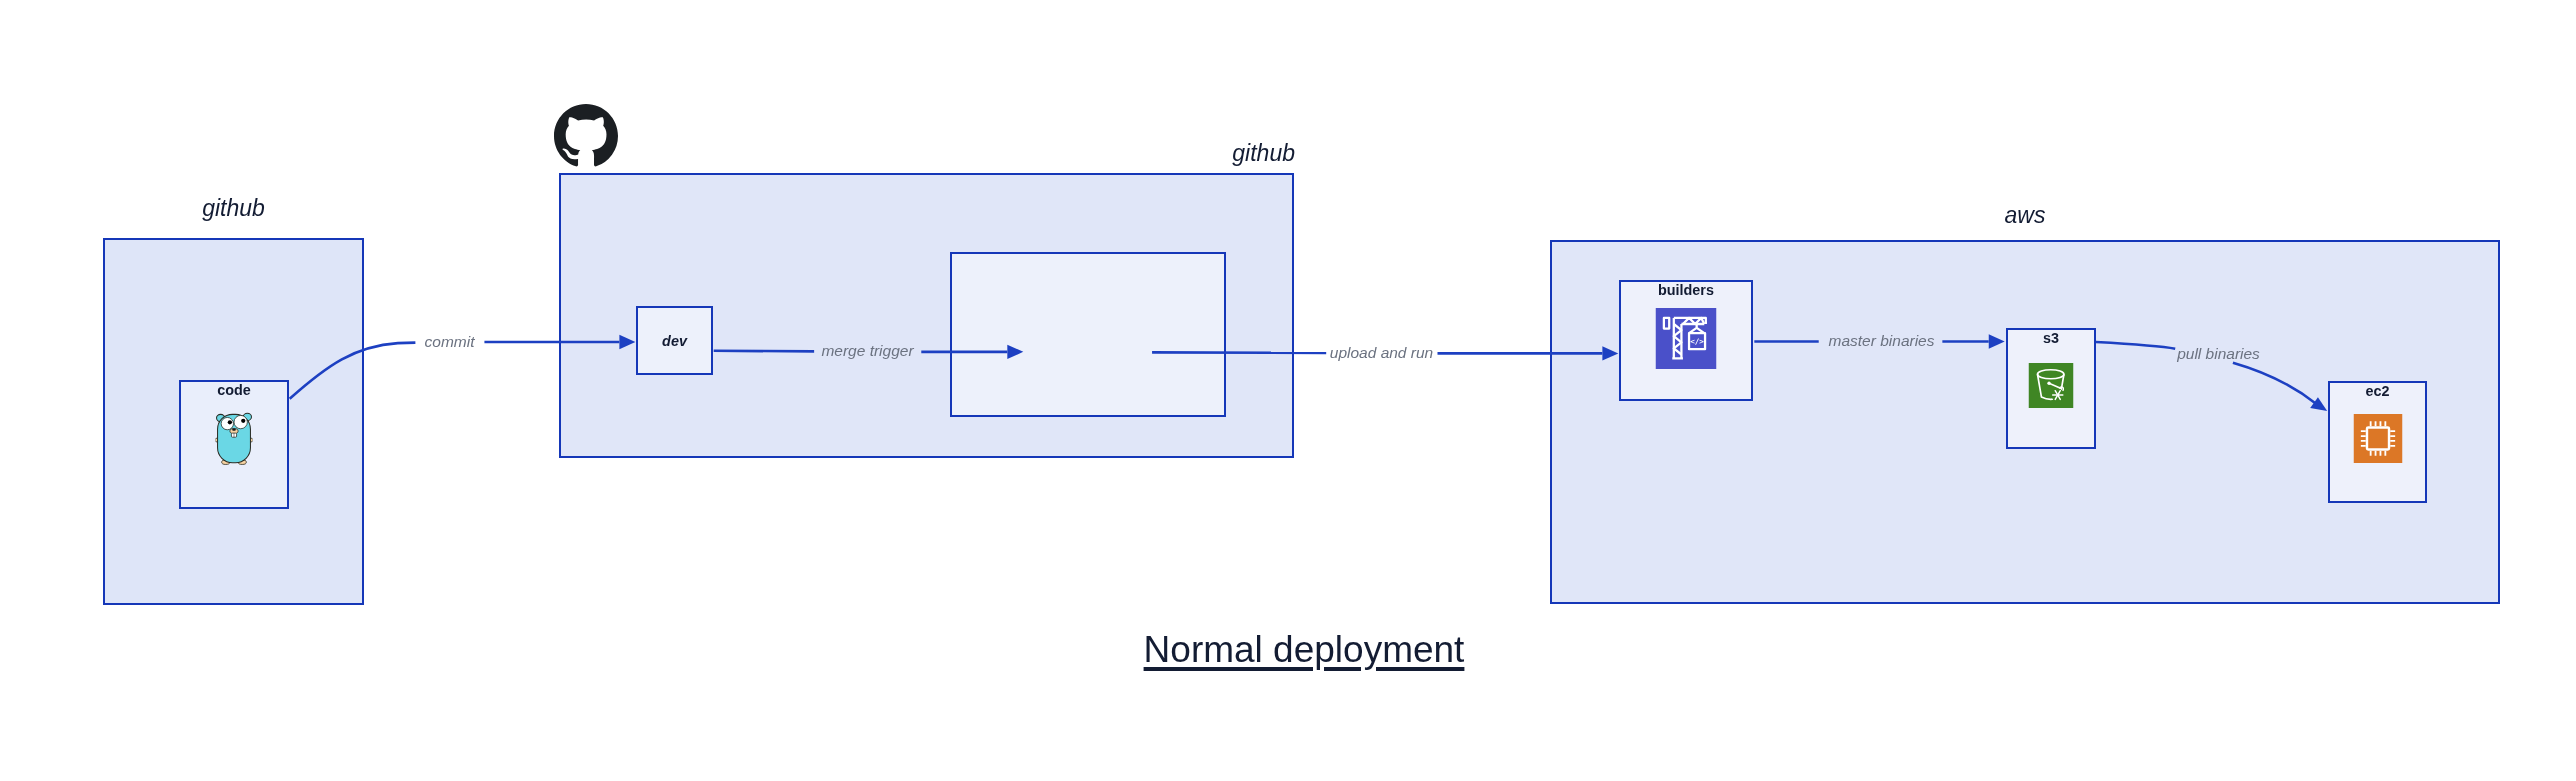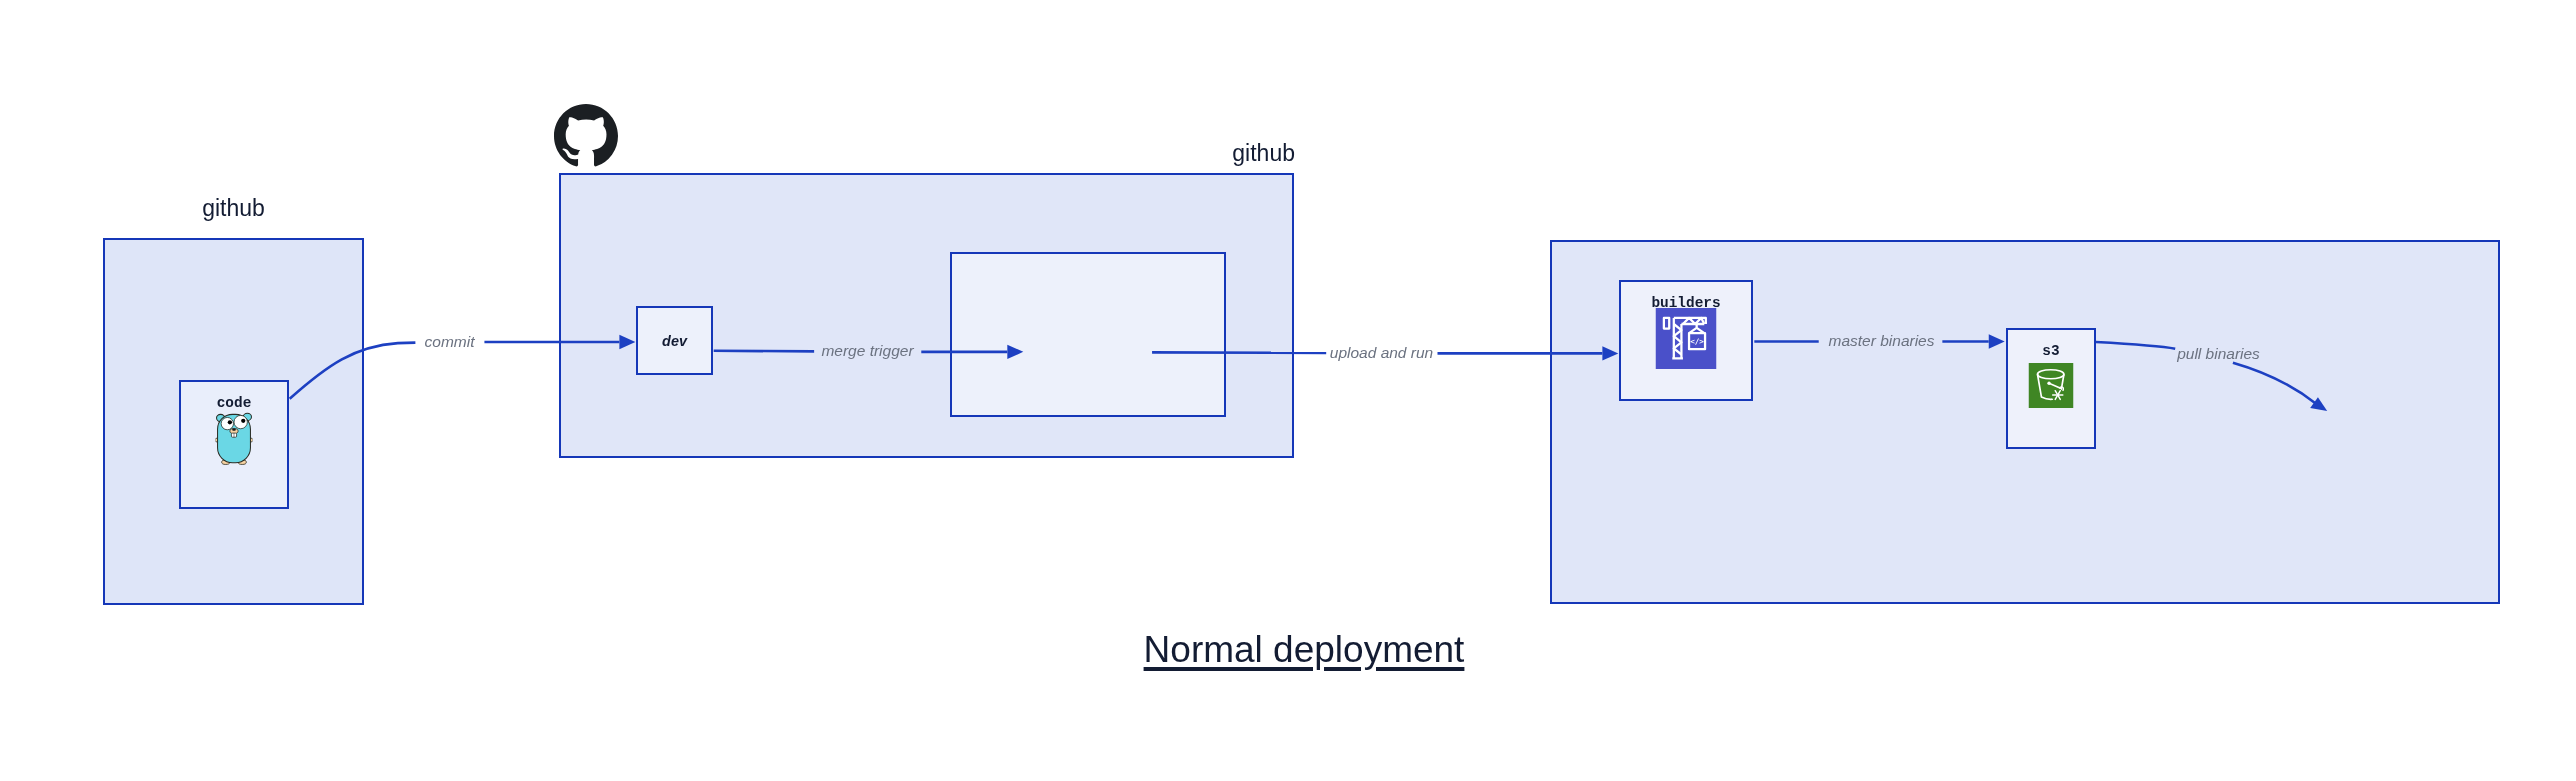--- a/index.html
+++ b/index.html
@@ -8,35 +8,35 @@
     background:var(--canvas_bg,#fff);
     font-family:"Liberation Sans", sans-serif;
   }
   
   .ctr{position:absolute;box-sizing:border-box;border:2.6px solid var(--border_blue,#1537b8);}
   #box-local{left:103px;top:238px;width:261px;height:367px;background:var(--local_fill,#dee5f8);}
   #box-github{left:559px;top:173px;width:735px;height:285px;background:var(--container_fill,#e0e6f8);}
   #box-master{left:950px;top:252px;width:276px;height:165px;background:var(--mid_fill,#edf1fb);}
   #box-aws{left:1550px;top:240px;width:950px;height:364px;background:var(--container_fill,#e0e6f8);}
   
-  .ctr-label{position:absolute;font-size:23px;line-height:26px;color:var(--text_navy,#131c33);text-align:center;letter-spacing:0;}
+  .ctr-label{position:absolute;font-size:23px;line-height:26px;color:var(--text_navy,#131c33);text-align:center;letter-spacing:0;font-style:italic;}
   #lbl-local{left:103px;width:261px;top:195px;}
   #lbl-github{left:1037px;width:258px;top:140px;text-align:right;}
   #lbl-master{left:950px;width:276px;top:223px;}
   #lbl-aws{left:1550px;width:950px;top:202px;}
   
   .node{position:absolute;box-sizing:border-box;border:2.6px solid var(--border_blue,#1537b8);}
   #node-code{left:179px;top:380px;width:110px;height:129px;background:var(--code_fill,#e9eefb);padding-left:40px;}
   #node-dev{left:636px;top:306px;width:77px;height:69px;background:var(--mid_fill,#edf1fb);}
   #node-workflows{left:1024px;top:326px;width:127px;height:69px;background:var(--workflows_fill,#f3f6fd);}
   #node-builders{left:1619px;top:280px;width:134px;height:121px;background:var(--node_fill,#eef1fb);}
   #node-s3{left:2006px;top:280px;width:90px;height:121px;background:var(--node_fill,#eef1fb);margin-top:48px;}
   #node-ec2{left:2328px;top:381px;width:99px;height:122px;background:var(--node_fill,#eef1fb);}
   .node-label{position:absolute;left:0;right:0;text-align:center;font-weight:bold;font-size:14.4px;color:var(--text_navy,#131c33);}
-  .node-label.top{top:13px;font-family:Liberation Mono, monospace;}
+  .node-label.top{top:0;}
   .node-label.center{top:50%;transform:translateY(-52%);font-style:italic;}
   .node-icon{position:absolute;left:50%;transform:translateX(-50%);}
   #node-code .node-icon{top:29px;}
   #node-builders .node-icon{top:26px;}
   #node-s3 .node-icon{top:33px;}
   #node-ec2 .node-icon{top:31px;}
   
   .edges{position:absolute;left:0;top:0;pointer-events:none;}
   .edge-line{stroke:var(--arrow_blue,#1d40c2);stroke-width:5;fill:none;}
   .arrow-head{fill:var(--arrow_blue,#1d40c2);stroke:none;}
@@ -57,20 +57,21 @@
   }
 </style>
 </head>
 <body>
 
 <div class="canvas">
 
   <div class="ctr-label" id="lbl-local">github</div>
   <div class="ctr-label" id="lbl-github">github</div>
   <div class="ctr-label" id="lbl-master">master</div>
+  <div class="ctr-label" id="lbl-aws">aws</div>
 
   <div class="ctr" id="box-local"></div>
   <div class="ctr" id="box-github"></div>
   <div class="ctr" id="box-master"></div>
   <div class="ctr" id="box-aws"></div>
 
   <svg id="github-logo" width="64" height="64" viewBox="0 0 16 16">
     <path fill="var(--github_black,#1b1f23)" fill-rule="evenodd" d="M8 0C3.58 0 0 3.58 0 8c0 3.54 2.29 6.53 5.47 7.59.4.07.55-.17.55-.38 0-.19-.01-.82-.01-1.49-2.01.37-2.53-.49-2.69-.94-.09-.23-.48-.94-.82-1.13-.28-.15-.68-.52-.01-.53.63-.01 1.08.58 1.23.82.72 1.21 1.87.87 2.33.66.07-.52.28-.87.51-1.07-1.78-.2-3.64-.89-3.64-3.95 0-.87.31-1.59.82-2.15-.08-.2-.36-1.02.08-2.12 0 0 .67-.21 2.2.82.64-.18 1.32-.27 2-.27s1.36.09 2 .27c1.53-1.04 2.2-.82 2.2-.82.44 1.1.16 1.92.08 2.12.51.56.82 1.27.82 2.15 0 3.07-1.87 3.75-3.65 3.95.29.25.54.73.54 1.48 0 1.07-.01 1.93-.01 2.2 0 .21.15.46.55.38A8.01 8.01 0 0 0 16 8c0-4.42-3.58-8-8-8z"></path>
   </svg>
 
@@ -132,20 +133,33 @@
       <circle cx="58.5" cy="46" r="3.5" fill="none" stroke="#fff" stroke-width="2.5"></circle>
       <circle cx="52" cy="57" r="11.5" fill="var(--s3_green,#3f8624)"></circle>
       <g stroke="#fff" stroke-width="2.6" stroke-linecap="round">
         <path d="M43 57 H61"></path>
         <path d="M47.5 49.2 L56.5 64.8"></path>
         <path d="M56.5 49.2 L47.5 64.8"></path>
       </g>
     </svg>
   </div>
 
+  <div class="node" id="node-ec2">
+    <div class="node-label top">ec2</div>
+    <svg class="node-icon" width="49" height="49" viewBox="0 0 80 80">
+      <rect width="80" height="80" fill="var(--ec2_orange,#dc7726)"></rect>
+      <rect x="22" y="22" width="36" height="36" rx="2" fill="none" stroke="#fff" stroke-width="4"></rect>
+      <g stroke="#fff" stroke-width="3">
+        <path d="M28 12 V20 M36 12 V20 M44 12 V20 M52 12 V20"></path>
+        <path d="M28 60 V68 M36 60 V68 M44 60 V68 M52 60 V68"></path>
+        <path d="M12 28 H20 M12 36 H20 M12 44 H20 M12 52 H20"></path>
+        <path d="M60 28 H68 M60 36 H68 M60 44 H68 M60 52 H68"></path>
+      </g>
+    </svg>
+  </div>
 
   <svg class="edges" width="2604" height="781" viewBox="0 0 5054 1516">
     <g class="edge-line">
       <path d="M562 774 C636 708 688 672 772 666 L806 665"></path>
       <path d="M940 664 L1202 664"></path>
       <path d="M1385 681 L1580 682"></path>
       <path d="M1788 683 L1955 683"></path>
       <path d="M2236 684 L2574 685"></path>
       <path d="M2790 686 L3110 686"></path>
       <path d="M3405 663 L3530 663"></path>

